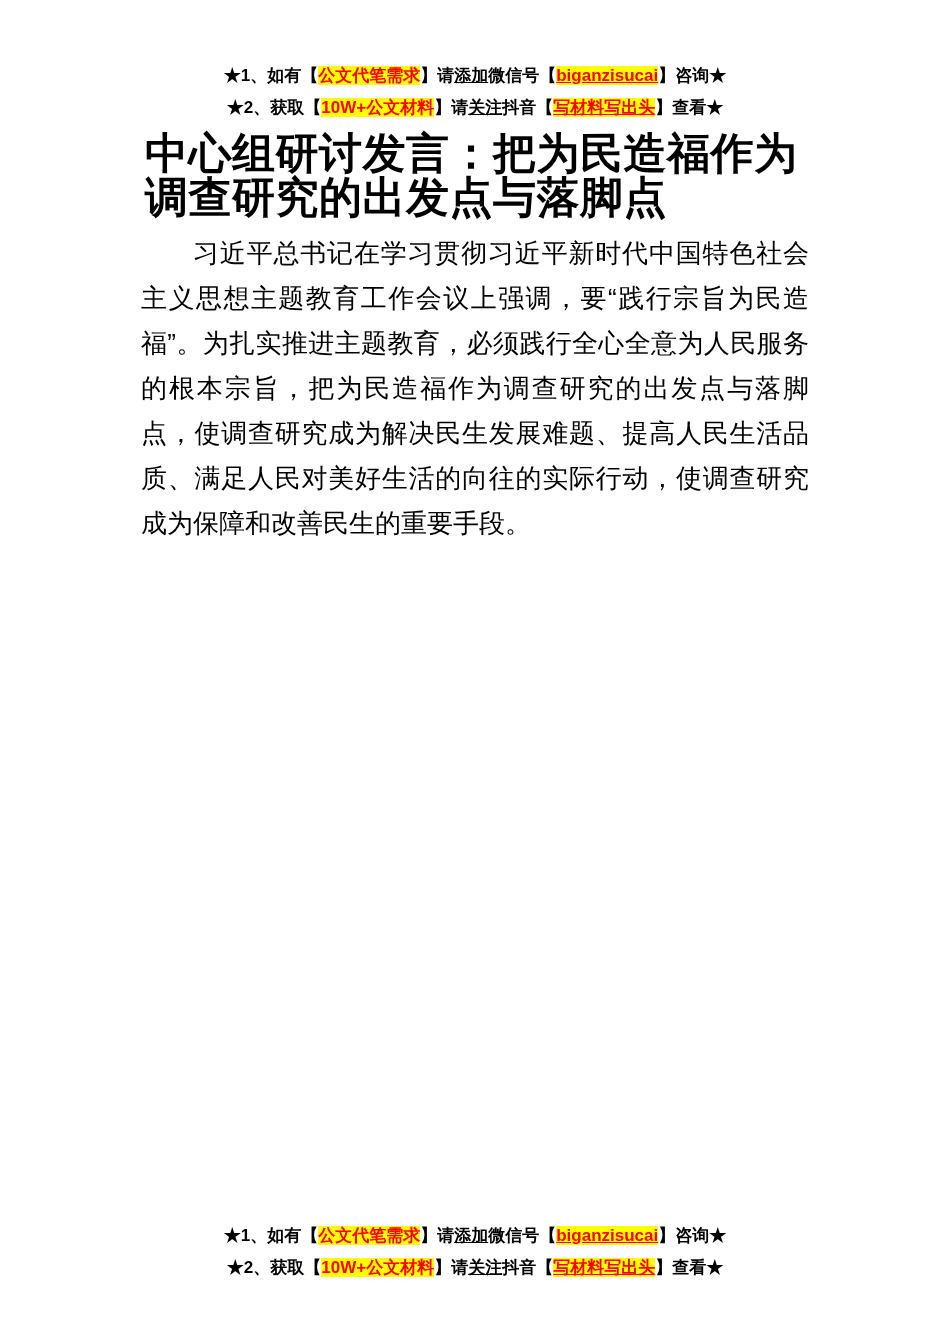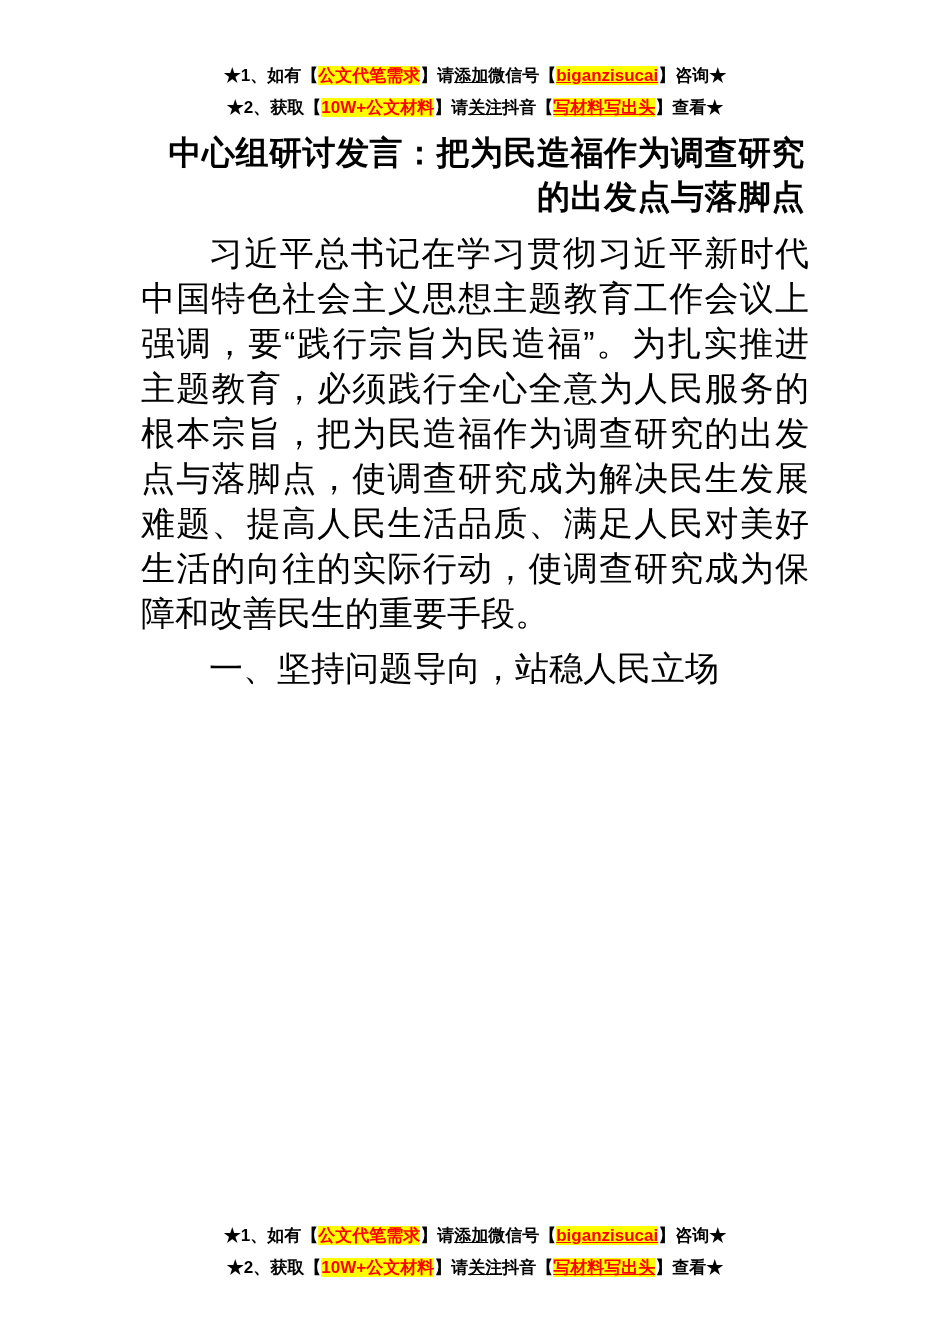--- a/index.html
+++ b/index.html
@@ -22,32 +22,32 @@
     white-space: nowrap;
   }
   .promo-header { padding-top: 56px; }
   .promo-footer { position: absolute; top: 1216px; left: 0; right: 0; }
   .seg { }
   .red-highlight { color: #ff0000; background: #ffff00; }
   .underline { text-decoration: underline; }
   .doc-title {
     width: 660px;
     margin: 7px auto 0 auto;
-    text-align: right;
-    font-size: 33px;
+    text-align: left;
+    font-size: 43px;
     font-weight: bold;
     line-height: 44px;
     letter-spacing: 0.5px;
   }
   .body-text {
     width: 668px;
     margin: 12px auto 0 auto;
     height: 978px;
     overflow: hidden;
-    font-size: 34px;
+    font-size: 26px;
     line-height: 45px;
     text-align: justify;
   }
   .para {
     text-indent: 2em;
     margin-bottom: 10px;
     word-break: break-all;
   }
   .para.heading { margin-bottom: 10px; }
 </style>
@@ -58,21 +58,20 @@
 
   <div class="promo promo-header">
     <div class="promo-line"><span class="seg">★1、如有【</span><span class="seg red-highlight">公文代笔需求</span><span class="seg">】请</span><span class="seg underline">添加</span><span class="seg">微信号【</span><span class="seg red-highlight underline">biganzisucai</span><span class="seg">】咨询★</span></div>
     <div class="promo-line"><span class="seg">★2、获取【</span><span class="seg red-highlight">10W+公文材料</span><span class="seg">】请</span><span class="seg underline">关注</span><span class="seg">抖音【</span><span class="seg red-highlight underline">写材料写出头</span><span class="seg">】查看★</span></div>
   </div>
 
   <h1 class="doc-title">中心组研讨发言：把为民造福作为调查研究的出发点与落脚点</h1>
 
   <div class="body-text">
     <p class="para">习近平总书记在学习贯彻习近平新时代中国特色社会主义思想主题教育工作会议上强调，要“践行宗旨为民造福”。为扎实推进主题教育，必须践行全心全意为人民服务的根本宗旨，把为民造福作为调查研究的出发点与落脚点，使调查研究成为解决民生发展难题、提高人民生活品质、满足人民对美好生活的向往的实际行动，使调查研究成为保障和改善民生的重要手段。</p>
-    <p class="para heading">一、坚持问题导向，站稳人民立场</p>
   </div>
 
   <div class="promo promo-footer">
     <div class="promo-line"><span class="seg">★1、如有【</span><span class="seg red-highlight">公文代笔需求</span><span class="seg">】请</span><span class="seg underline">添加</span><span class="seg">微信号【</span><span class="seg red-highlight underline">biganzisucai</span><span class="seg">】咨询★</span></div>
     <div class="promo-line"><span class="seg">★2、获取【</span><span class="seg red-highlight">10W+公文材料</span><span class="seg">】请</span><span class="seg underline">关注</span><span class="seg">抖音【</span><span class="seg red-highlight underline">写材料写出头</span><span class="seg">】查看★</span></div>
   </div>
 
 </div>
 
 </body></html>

